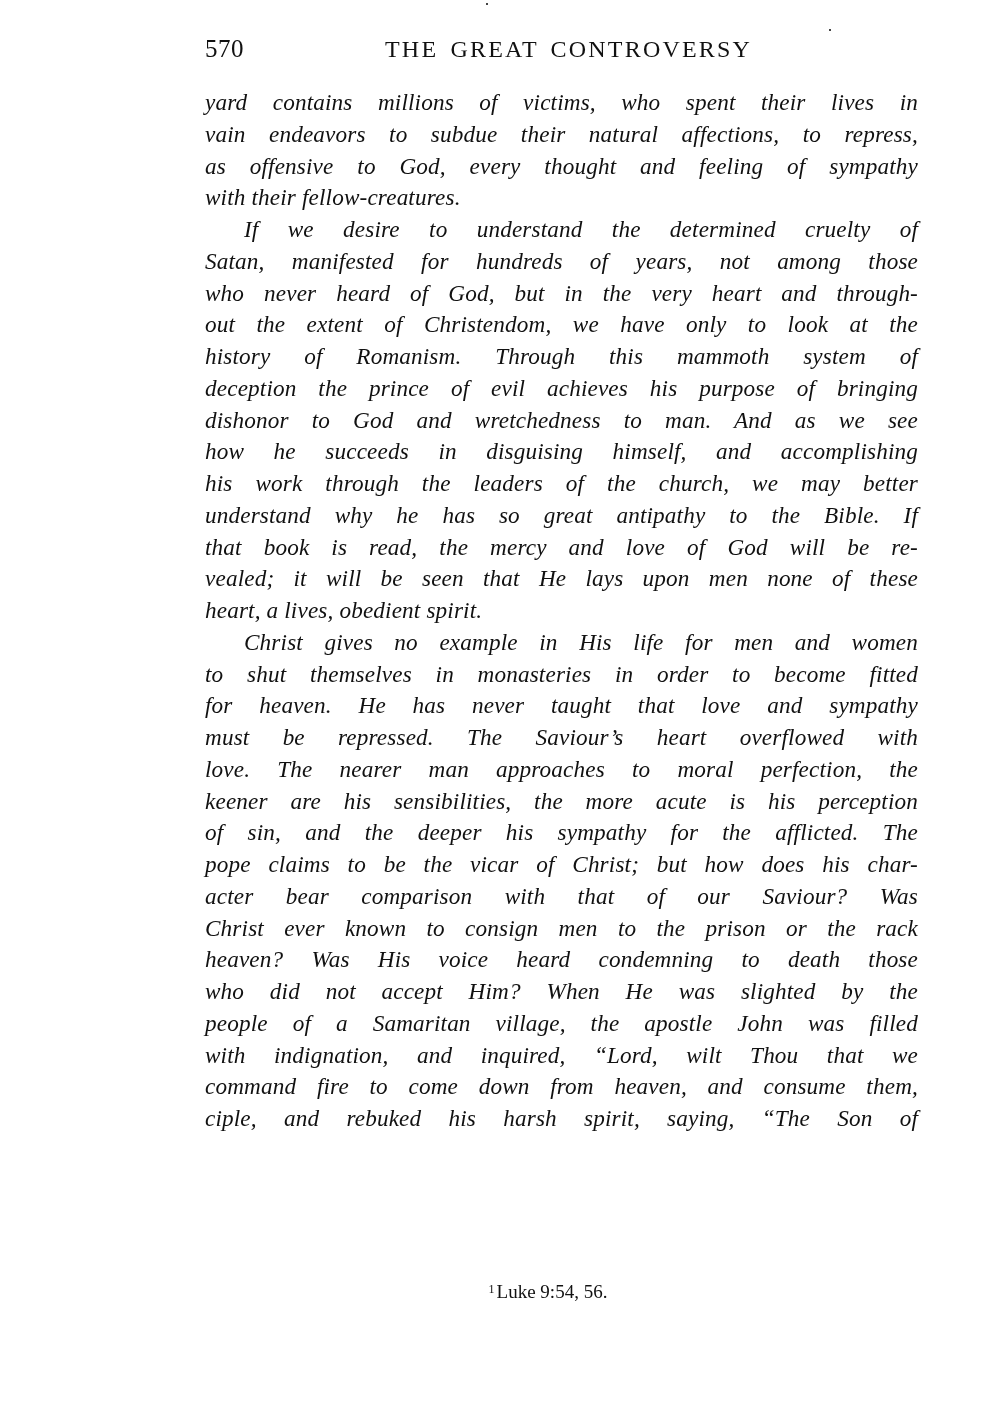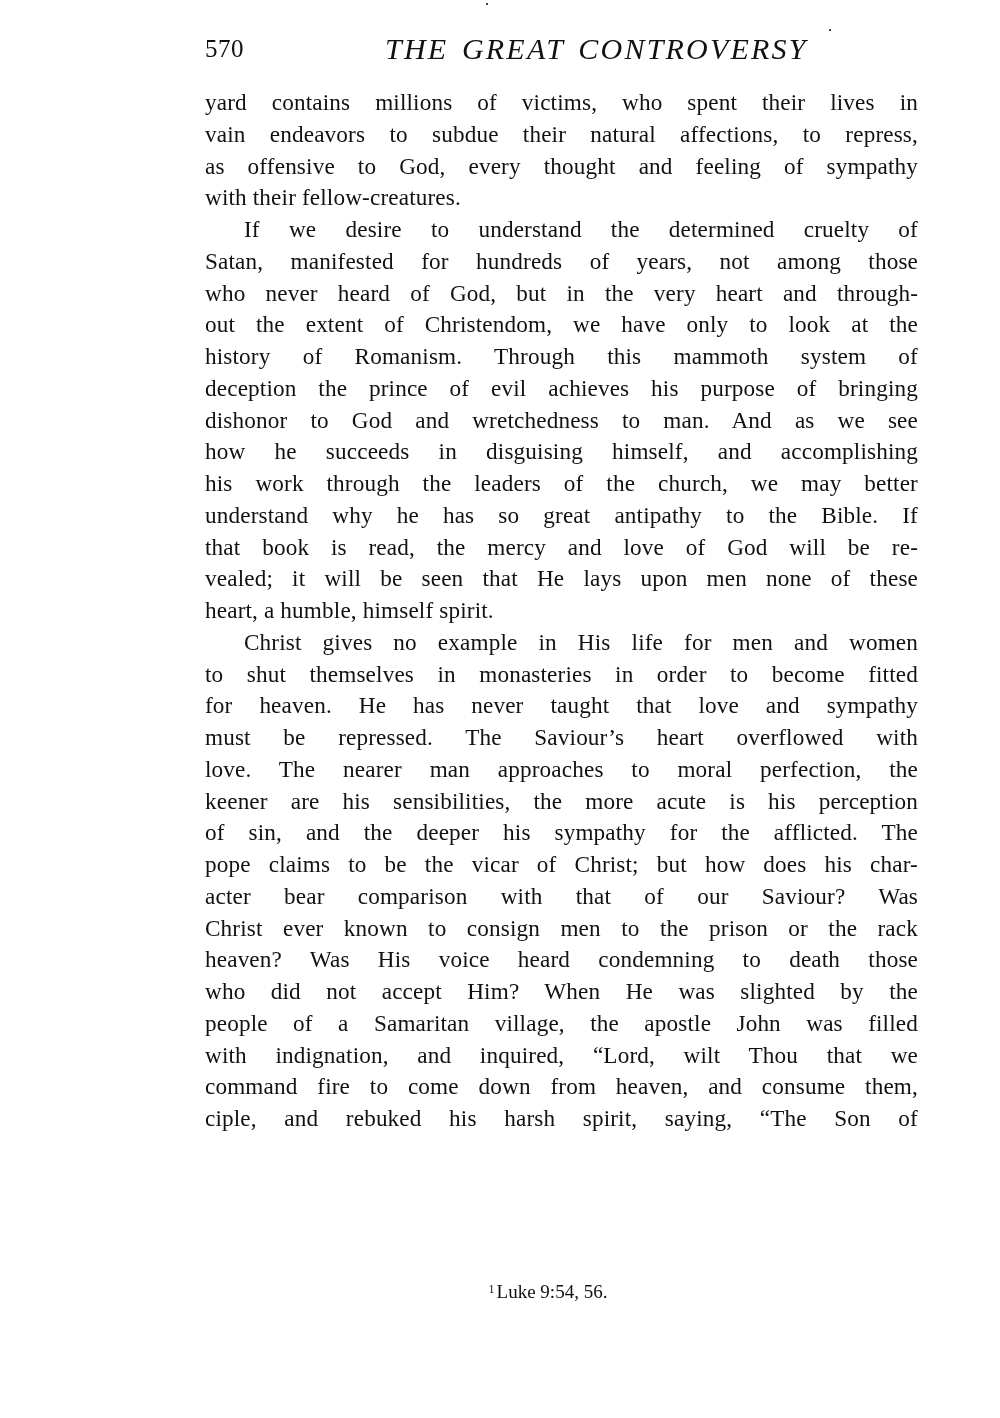--- a/index.html
+++ b/index.html
@@ -40,41 +40,41 @@
       left: 0;
       top: 0;
       font-size: 25px;
       line-height: 30px;
       letter-spacing: 0.5px;
     }
     .running-title {
       position: absolute;
       left: 180px;
       top: 0;
-      font-size: 30px;
+      font-size: 24px;
       line-height: 30px;
-      font-style: italic;
       letter-spacing: 2.2px;
       word-spacing: 4px;
     }
     .body-text {
       position: absolute;
       left: 205px;
       top: 87px;
       width: 713px;
     }
     .line {
       display: block;
       height: 31.75px;
       line-height: 31.75px;
       font-size: 23.2px;
       white-space: nowrap;
       text-align: justify;
       text-align-last: justify;
       letter-spacing: 0.15px;
+      font-style: italic;
     }
     .line.last {
       text-align-last: left;
     }
     .line.indent {
       padding-left: 39px;
     }
     .footnote {
       position: absolute;
       left: 0;
@@ -117,21 +117,21 @@
         <span class="line">who never heard of God, but in the very heart and through-</span>
         <span class="line">out the extent of Christendom, we have only to look at the</span>
         <span class="line">history of Romanism.  Through this mammoth system of</span>
         <span class="line">deception the prince of evil achieves his purpose of bringing</span>
         <span class="line">dishonor to God and wretchedness to man.  And as we see</span>
         <span class="line">how he succeeds in disguising himself, and accomplishing</span>
         <span class="line">his work through the leaders of the church, we may better</span>
         <span class="line">understand why he has so great antipathy to the Bible.  If</span>
         <span class="line">that book is read, the mercy and love of God will be re-</span>
         <span class="line">vealed; it will be seen that He lays upon men none of these</span>
-        <span class="line last">heart, a humble, himself spirit.</span>
+        <span class="line last">heart, a lives, obedient spirit.</span>
       </div>
       <div>
         <span class="line indent">Christ gives no example in His life for men and women</span>
         <span class="line">to shut themselves in monasteries in order to become fitted</span>
         <span class="line">for heaven.  He has never taught that love and sympathy</span>
         <span class="line">must be repressed.  The Saviour’s heart overflowed with</span>
         <span class="line">love.  The nearer man approaches to moral perfection, the</span>
         <span class="line">keener are his sensibilities, the more acute is his perception</span>
         <span class="line">of sin, and the deeper his sympathy for the afflicted.  The</span>
         <span class="line">pope claims to be the vicar of Christ; but how does his char-</span>

